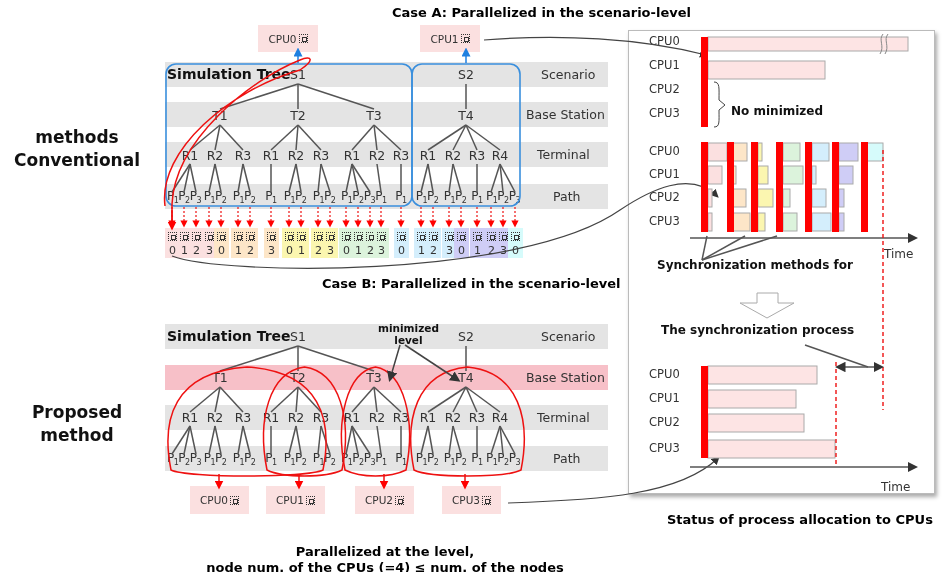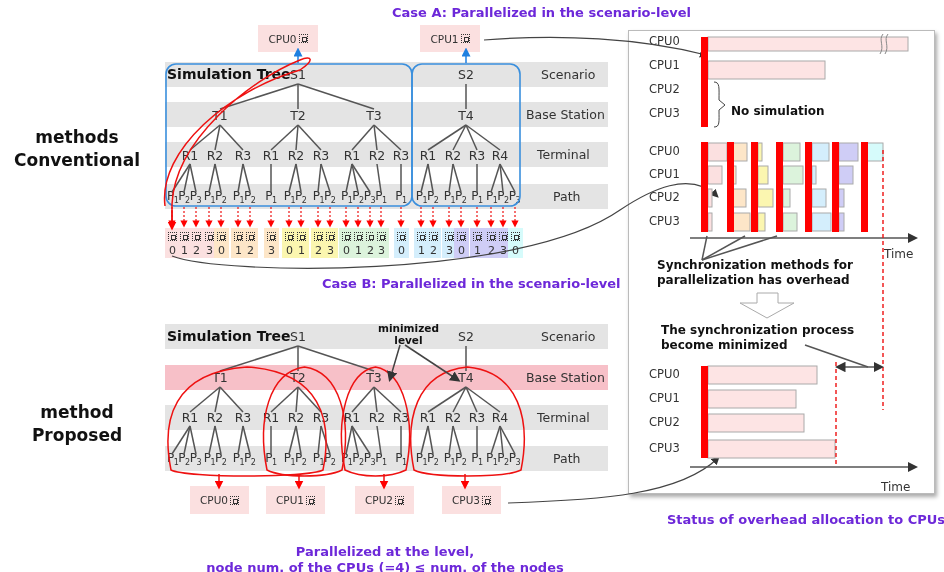--- a/index.html
+++ b/index.html
@@ -1,18 +1,18 @@
 <!DOCTYPE html>
 <html><head>
 <meta charset="utf-8">
 <style>
   html,body{margin:0;padding:0;background:#fff;}
   body{width:944px;height:572px;position:relative;overflow:hidden;font-family:"DejaVu Sans",sans-serif;color:#222;}
   .side-title{position:absolute;font-weight:bold;font-size:17px;text-align:center;line-height:23px;color:#111;}
-  .caption{position:absolute;font-weight:bold;font-size:13px;color:#6d28d9;white-space:nowrap;}
+  .caption{position:absolute;font-weight:bold;font-size:13px;color:#000000;white-space:nowrap;}
   .band{position:absolute;background:#e4e4e4;height:25px;}
   .band.pink{background:#f7c0c8;}
   .lvl{position:absolute;font-size:12.5px;color:#333;white-space:nowrap;}
   .node{position:absolute;font-size:12.5px;color:#333;white-space:nowrap;transform:translateX(-50%);}
   .pnode{position:absolute;font-size:12px;color:#333;white-space:nowrap;transform:translateX(-50%);letter-spacing:-0.5px;}
   .pnode sub{font-size:8px;}
   .tree-title{position:absolute;font-weight:bold;font-size:14px;color:#111;}
   .cpu-box{position:absolute;background:#fbe0e0;font-size:10.5px;color:#333;display:flex;align-items:center;justify-content:center;gap:2px;white-space:nowrap;}
   .chip{display:inline-block;width:9px;height:9px;border:1px dotted #333;position:relative;box-sizing:border-box;}
   .chip::after{content:"";position:absolute;left:2px;top:2px;width:3px;height:3px;border:1px solid #333;}
@@ -26,27 +26,27 @@
   u{text-decoration:underline;}
 </style>
 </head>
 <body>
 
 <div class="side-title" style="left:2px;top:126px;width:150px;">
   <div>methods</div>
   <div>Conventional</div>
 </div>
 <div class="side-title" style="left:2px;top:401px;width:150px;">
+  <div>Proposed</div>
   <div>method</div>
-  <div>Proposed</div>
 </div>
 
 <div class="caption" style="left:392px;top:5px;">Case A: Parallelized in the scenario-level</div>
 <div class="caption" style="left:322px;top:276px;">Case B: Parallelized in the scenario-level</div>
-<div class="caption" style="left:667px;top:512px;">Status of overhead allocation to CPUs</div>
+<div class="caption" style="left:667px;top:512px;">Status of process allocation to CPUs</div>
 <div class="caption" style="left:150px;top:544px;width:470px;text-align:center;line-height:16px;">
   <div>Parallelized at the level,</div>
   <div><span>node </span><u>num. of the CPUs (=4)  ≤ num. of the nodes</u></div>
 </div>
 
 <div>
   <div class="band" style="left:165px;top:62px;width:443px;"></div>
   <div class="band" style="left:165px;top:102px;width:443px;"></div>
   <div class="band" style="left:165px;top:142px;width:443px;"></div>
   <div class="band" style="left:165px;top:184px;width:443px;"></div>
@@ -136,28 +136,26 @@
     <div class="cpu-label" style="left: 649px; top: 106px;">CPU3</div>
     <div class="cpu-label" style="left: 649px; top: 144px;">CPU0</div>
     <div class="cpu-label" style="left: 649px; top: 167px;">CPU1</div>
     <div class="cpu-label" style="left: 649px; top: 190px;">CPU2</div>
     <div class="cpu-label" style="left: 649px; top: 214px;">CPU3</div>
     <div class="cpu-label" style="left: 649px; top: 367px;">CPU0</div>
     <div class="cpu-label" style="left: 649px; top: 391px;">CPU1</div>
     <div class="cpu-label" style="left: 649px; top: 415px;">CPU2</div>
     <div class="cpu-label" style="left: 649px; top: 441px;">CPU3</div>
   </div>
-<div class="annot" style="left:731px;top:104px;">No simulation</div>
+<div class="annot" style="left:731px;top:104px;">No minimized</div>
 <div class="annot" style="left:657px;top:258px;">
   <div>Synchronization methods for</div>
-  <div>parallelization has overhead</div>
 </div>
 <div class="annot" style="left:661px;top:323px;">
   <div>The synchronization process</div>
-  <div>become minimized</div>
 </div>
 <div class="time-label" style="left:884px;top:247px;">Time</div>
 <div class="time-label" style="left:881px;top:480px;">Time</div>
 
 <div id="nodes-layer">
     <div class="node" style="left: 298px; top: 67px;">S1</div>
     <div class="node" style="left: 466px; top: 67px;">S2</div>
     <div class="node" style="left: 220px; top: 108px;">T1</div>
     <div class="node" style="left: 298px; top: 108px;">T2</div>
     <div class="node" style="left: 374px; top: 108px;">T3</div>

